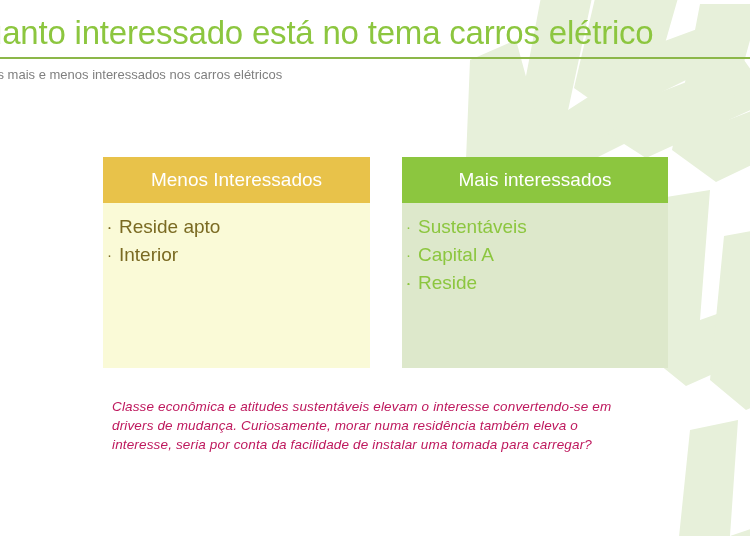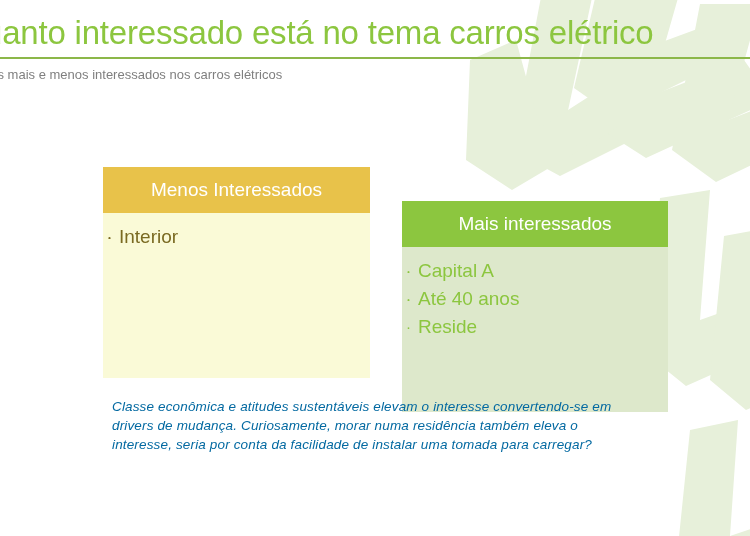--- a/index.html
+++ b/index.html
@@ -101,55 +101,54 @@
     top: 0;
     font-size: 15px;
   }
 
   
   #panel-menos {
     left: 103px;
     top: 157px;
     width: 267px;
     height: 211px;
-    margin-top: 10px;
   }
   #panel-menos .panel-header { background: #E8C24A; }
   #panel-menos .panel-body {
     background: #FAFAD7;
     height: 165px;
   }
   #panel-menos .panel-list li { color: #7A6A22; }
   #panel-menos .panel-list li .bullet { color: #7A6A22; }
 
   
   #panel-mais {
     left: 402px;
     top: 157px;
     width: 266px;
     height: 211px;
   }
-  #panel-mais .panel-header { background: #8CC63F; margin-top: 44px; }
+  #panel-mais .panel-header { background: #8CC63F; }
   #panel-mais .panel-body {
     background: #DDE8CB;
     height: 165px;
   }
   #panel-mais .panel-list li { color: #8CC63F; }
   #panel-mais .panel-list li .bullet { color: #8CC63F; }
 
   
   #commentary {
     position: absolute;
     left: 112px;
     top: 397px;
     width: 510px;
     font-size: 13.5px;
     line-height: 19px;
     font-style: italic;
-    color: #0369a1;
+    color: #be185d;
     letter-spacing: 0.15px;
     z-index: 3;
   }
 </style>
 </head>
 <body>
 
 <div id="slide">
 
   <svg id="watermark" viewBox="0 0 750 536" preserveAspectRatio="none">
@@ -171,46 +170,47 @@
 
   <div class="panel" id="panel-menos">
     <div class="panel-header">Menos Interessados</div>
     <div class="panel-body">
       <ul class="panel-list">
         <li>
           <span class="bullet">·</span>
         </li>
         <li>
           <span class="bullet">·</span>
+          <span>Reside apto</span>
         </li>
         <li>
           <span class="bullet">·</span>
           <span>Interior</span>
         </li>
       </ul>
     </div>
   </div>
 
   <div class="panel" id="panel-mais">
     <div class="panel-header">Mais interessados</div>
     <div class="panel-body">
       <ul class="panel-list">
         <li>
           <span class="bullet">·</span>
+          <span>Sustentáveis</span>
         </li>
         <li>
           <span class="bullet">·</span>
           <span>Capital A</span>
         </li>
         <li>
           <span class="bullet">·</span>
         </li>
         <li>
           <span class="bullet">·</span>
-          <span>Até 40 anos</span>
         </li>
         <li>
           <span class="bullet">·</span>
           <span>Reside</span>
         </li>
       </ul>
     </div>
   </div>
 
   <div id="commentary">Classe econômica e atitudes sustentáveis elevam o interesse convertendo-se em drivers de mudança. Curiosamente, morar numa residência também eleva o interesse, seria por conta da facilidade de instalar uma tomada para carregar?</div>

